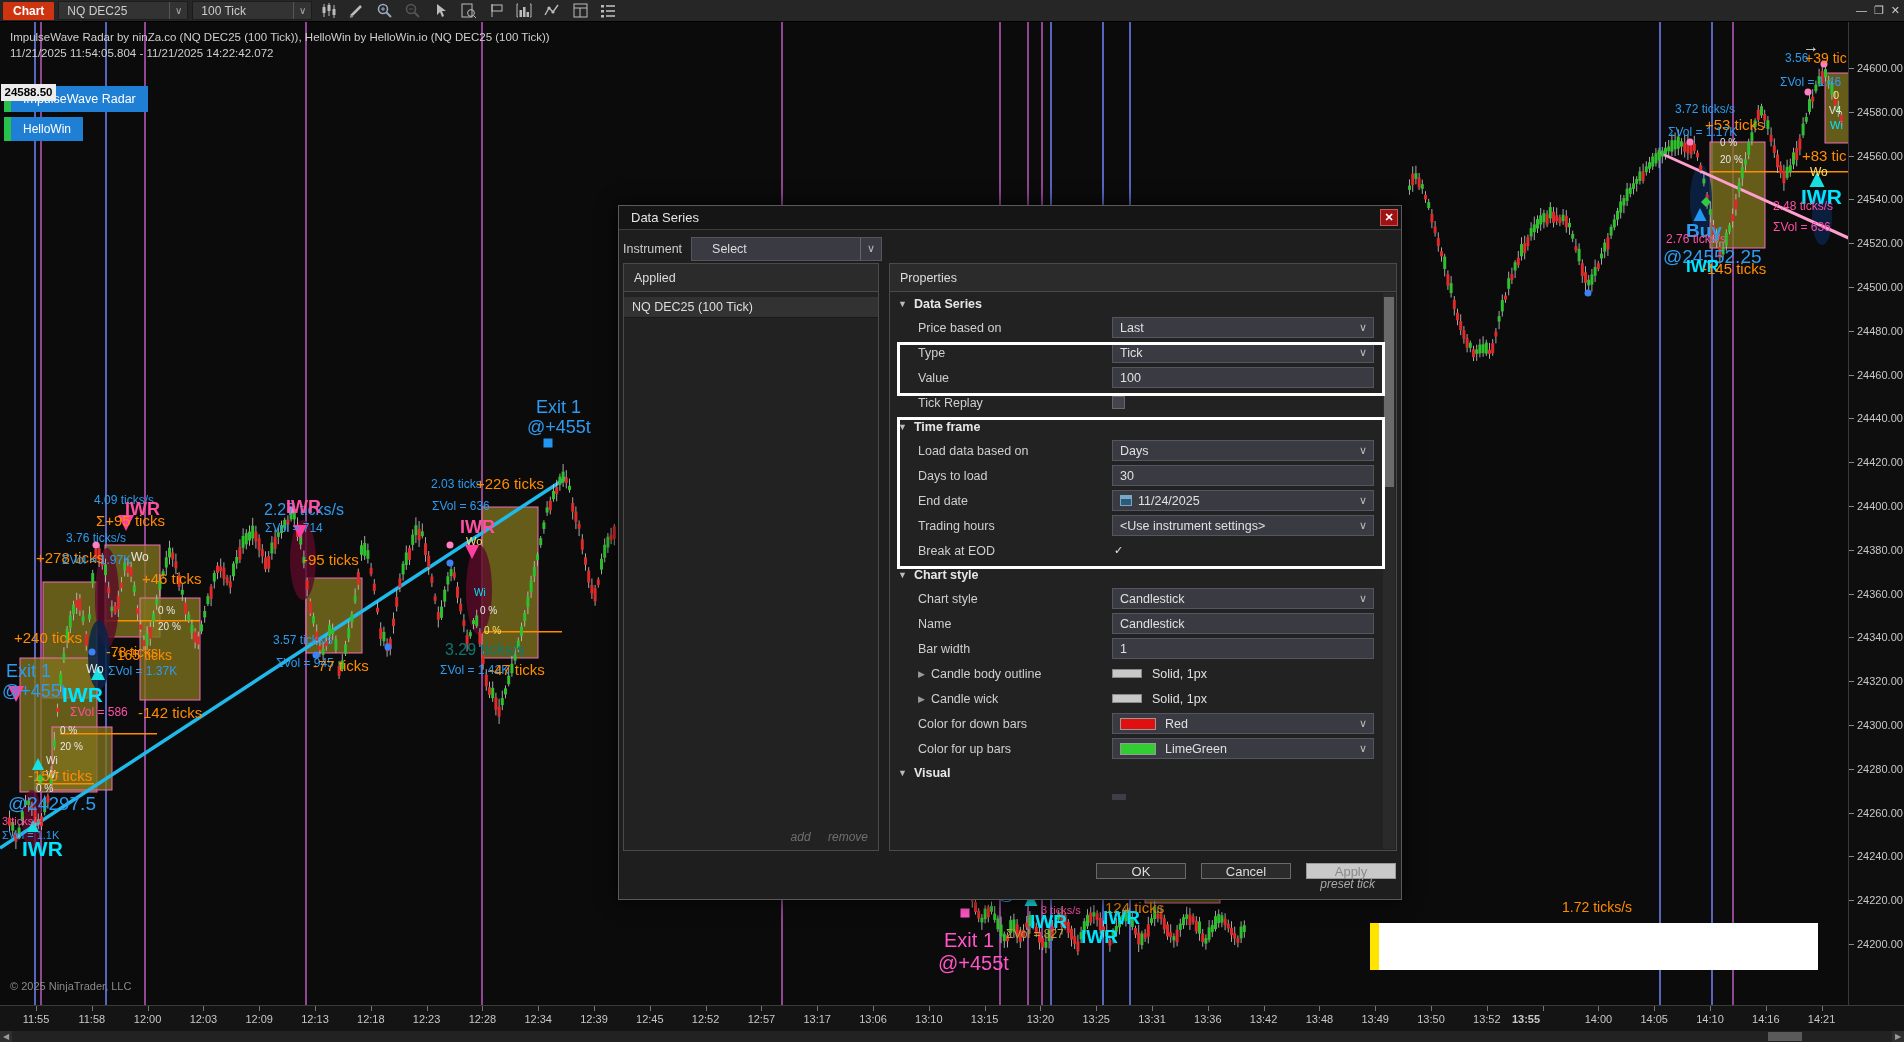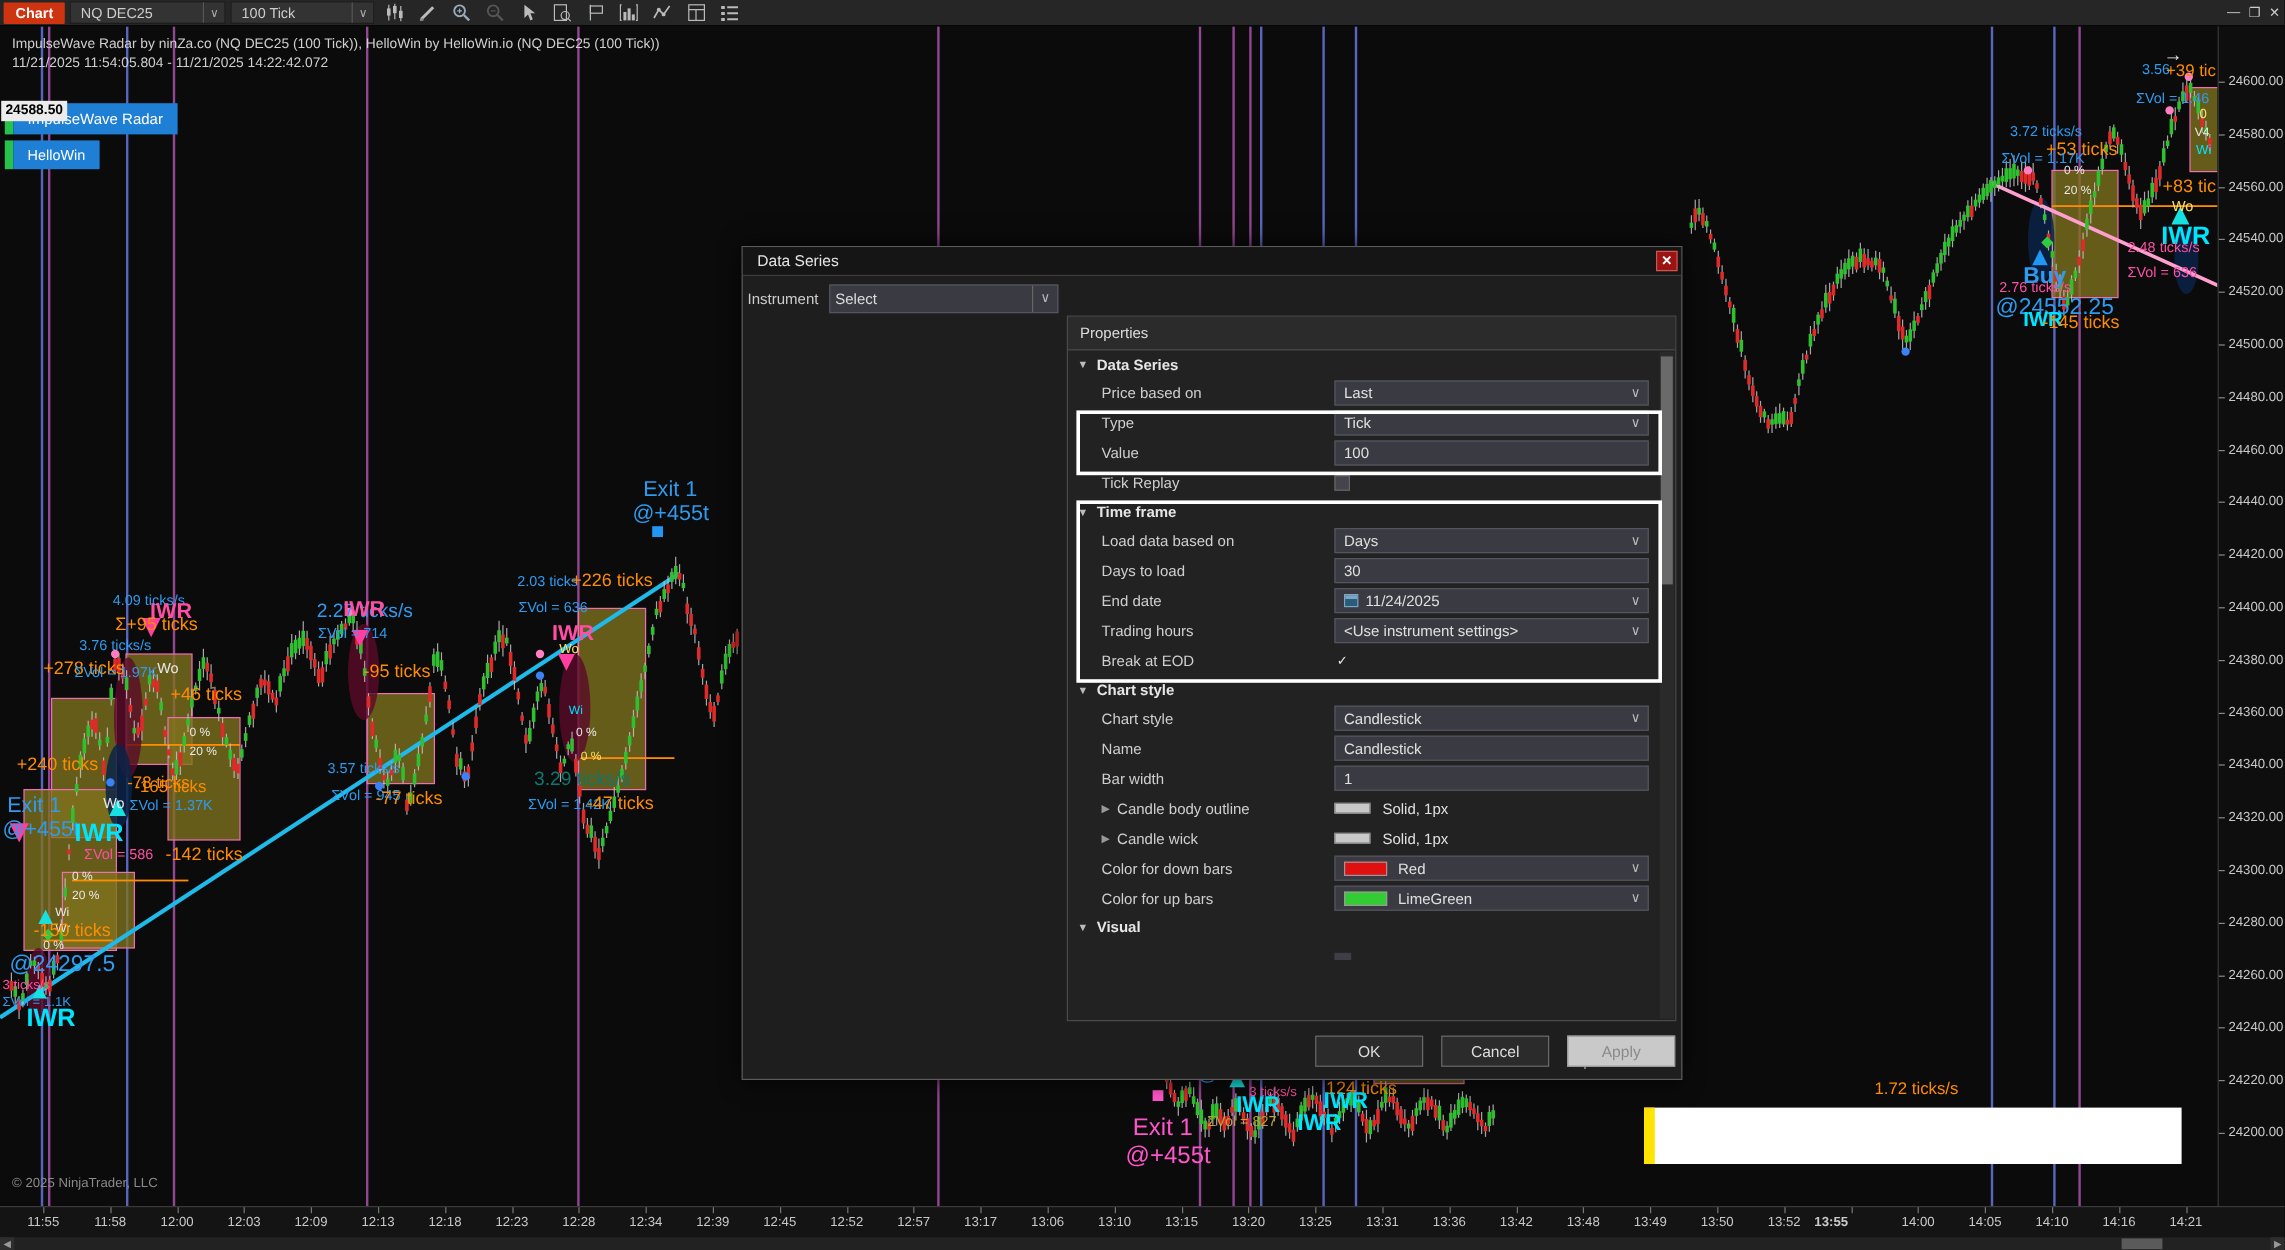--- a/index.html
+++ b/index.html
@@ -50,21 +50,21 @@
   
   #dialog{position:absolute;left:618px;top:205px;width:784px;height:695px;background:#1e1e1e;
           border:1px solid #5a5a5a;box-shadow:0 0 18px rgba(0,0,0,.8);font-size:12.5px;color:#ccc;}
   #dlg-title{position:absolute;left:0;top:0;right:0;height:24px;background:#151515;border-bottom:1px solid #3d3d3d;
              display:flex;align-items:center;padding-left:12px;color:#e4e4e4;font-size:13px;}
   #dlg-close{position:absolute;right:3px;top:3px;width:18px;height:17px;background:#9c1313;border:1px solid #c55;
              color:#fff;font-weight:bold;font-size:11px;display:flex;align-items:center;justify-content:center;}
   #inst-row{position:absolute;left:4px;top:30px;height:25px;display:flex;align-items:center;}
   #inst-row .l{margin-right:9px;color:#ccc;}
   #inst-dd{width:191px;height:24px;background:#3a3a42;border:1px solid #55555f;display:flex;align-items:center;
-           padding-left:4px;color:#ddd;}
+           padding-left:20px;color:#ddd;}
   #inst-dd .chev{margin-left:auto;border-left:1px solid #666;height:100%;display:flex;align-items:center;
                  padding:0 6px;color:#bbb;font-size:11px;}
   .panel{position:absolute;top:57px;bottom:48px;background:#222;border:1px solid #4a4a4a;}
   #applied-panel{left:4px;width:256px;}
   #props-panel{left:270px;right:4px;}
   .panel-hdr{height:28px;background:#2b2b2b;border-bottom:1px solid #4a4a4a;display:flex;align-items:center;
              padding-left:10px;color:#ddd;}
   .applied-item{height:21px;background:#323232;border-bottom:1px solid #1a1a1a;display:flex;align-items:center;
                 padding-left:8px;color:#ddd;margin-top:5px;}
   #applied-actions{position:absolute;right:10px;bottom:6px;color:#6f6f6f;font-style:italic;font-size:12px;}
@@ -82,21 +82,21 @@
   .chk{width:13px;height:13px;background:#44444c;border:1px solid #666;display:flex;align-items:center;
        justify-content:center;color:#e8e8e8;font-size:11px;}
   .chk.on{background:transparent;border-color:transparent;}
   .swatch{width:30px;height:9px;background:#c8c8c8;margin-right:10px;border:1px solid #888;}
   .cswatch{width:36px;height:12px;margin-right:9px;border:1px solid #999;}
   .stroke-text{color:#e0e0e0;}
   .hl-box{position:absolute;border:3px solid #fff;pointer-events:none;}
   #props-scroll{position:absolute;right:1px;top:29px;bottom:1px;width:12px;background:#2a2a2a;}
   #props-thumb{position:absolute;left:1px;top:4px;width:10px;height:190px;background:#6a6a6a;}
   #preset-note{position:absolute;right:26px;bottom:8px;color:#aaa;font-style:italic;font-size:12px;}
-  .dlg-btn{position:absolute;top:657px;width:90px;height:26px;background:#2b2b2b;border:1px solid #6a6a6a;
+  .dlg-btn{position:absolute;top:657px;width:90px;height:16px;background:#2b2b2b;border:1px solid #6a6a6a;
            color:#ddd;font-size:13px;display:flex;align-items:center;justify-content:center;}
   #btn-apply{background:#c9c9c9;border-color:#9a9a9a;color:#8a8a8a;}
 </style>
 </head>
 <body>
 
 <div id="stage">
 
   <div id="toolbar">
     <div class="tb-btn">Chart</div>
@@ -1327,20 +1327,28 @@
     <div id="dlg-close">✕</div>
 
     <div id="inst-row">
       <span class="l">Instrument</span>
       <div id="inst-dd">
         <span>Select</span>
         <span class="chev">∨</span>
       </div>
     </div>
 
+    <div class="panel" id="applied-panel">
+      <div class="panel-hdr">Applied</div>
+      <div class="applied-item">NQ DEC25 (100 Tick)</div>
+      <div id="applied-actions">
+        <span>add</span>
+        <span>remove</span>
+      </div>
+    </div>
 
     <div class="panel" id="props-panel">
       <div class="panel-hdr">Properties</div>
       <div id="props-body">
           <div class="sec-hdr">
             <span class="tri">▼</span>
             <span>Data Series</span>
           </div>
           <div class="prop-row">
             <div class="lab">

